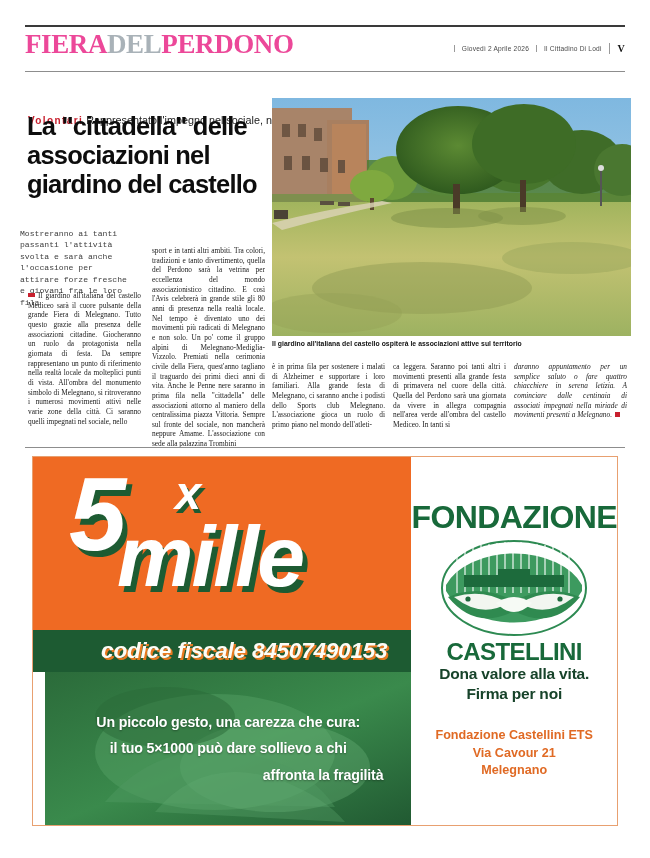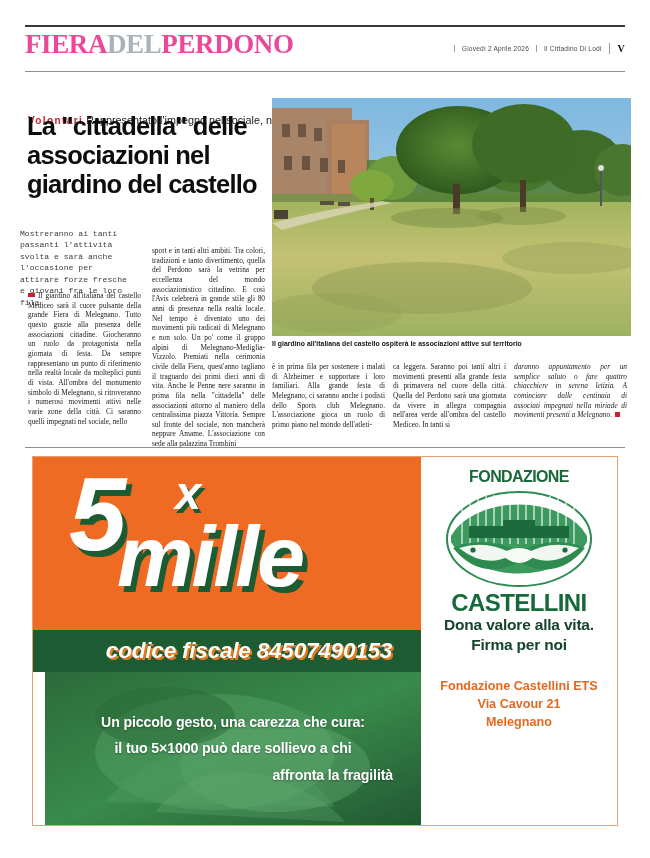--- a/index.html
+++ b/index.html
@@ -248,25 +248,26 @@
   .ad-right {
     flex: 1;
     position: relative;
     display: flex;
     flex-direction: column;
     align-items: center;
     padding-top: 12px;
     box-sizing: border-box;
   }
   .fond-word {
-    font-size: 16px;
+    font-size: 32px;
     font-weight: bold;
     color: #18693a;
     letter-spacing: -0.6px;
     line-height: 1.05;
+    margin-top: 32px;
   }
   .logo-oval {
     width: 148px; height: 98px;
     margin: 4px 0 2px 0;
   }
   .cast-word {
     font-size: 24px;
     font-weight: bold;
     color: #18693a;
     letter-spacing: -0.6px;

